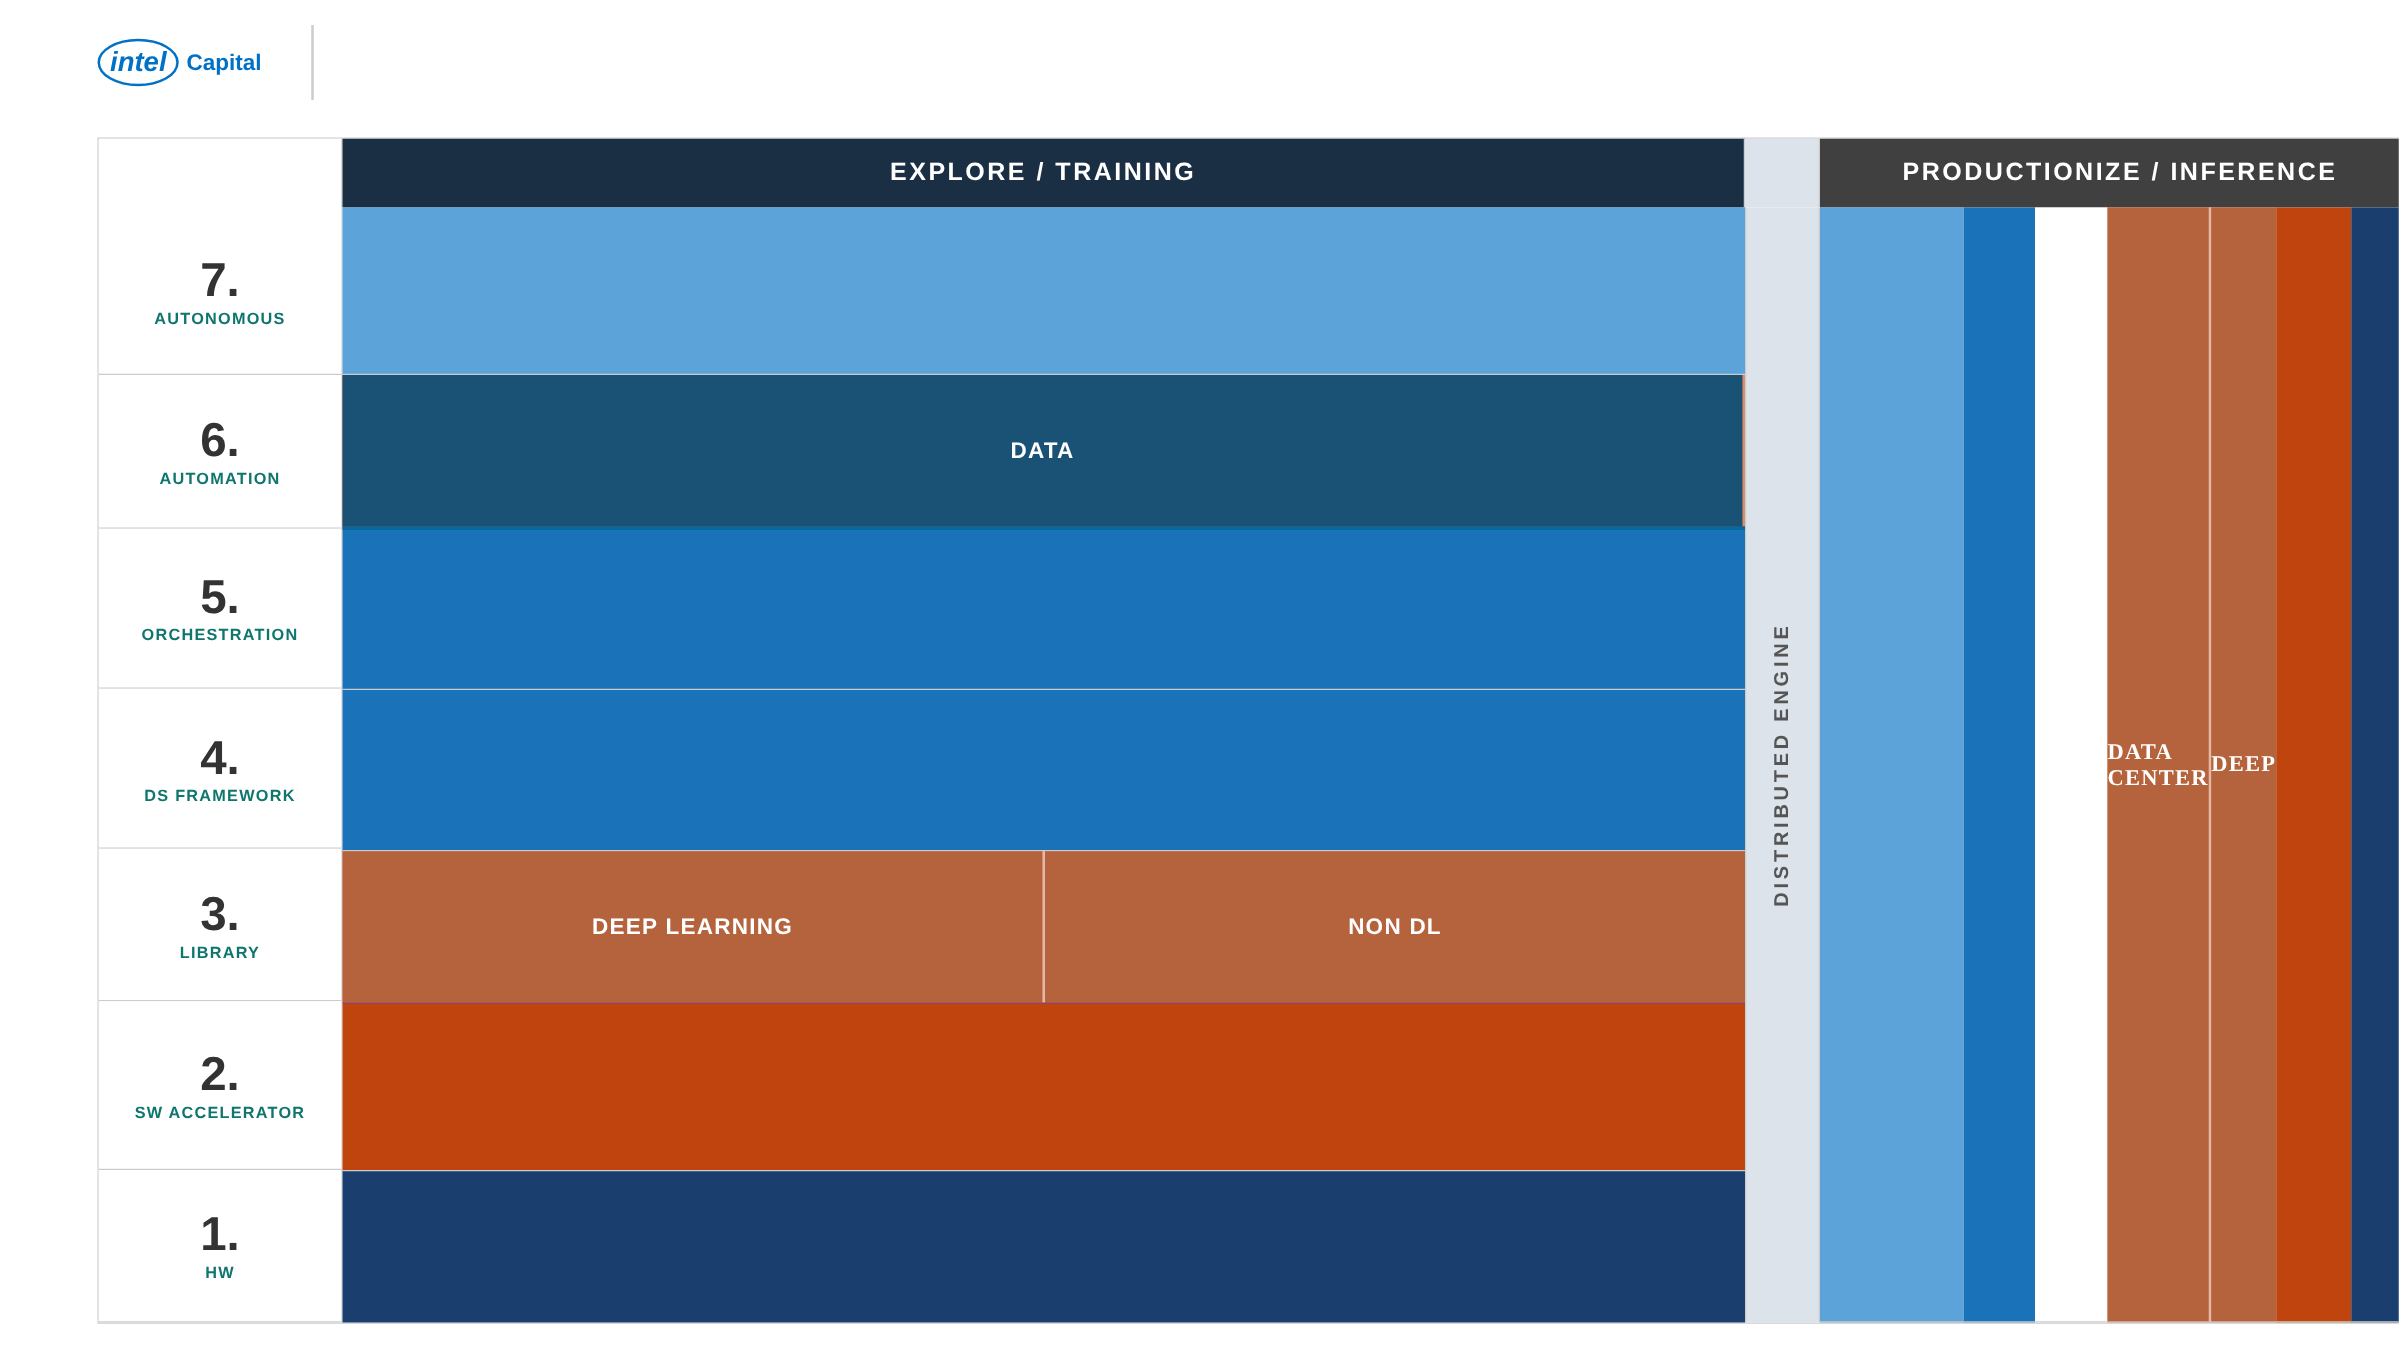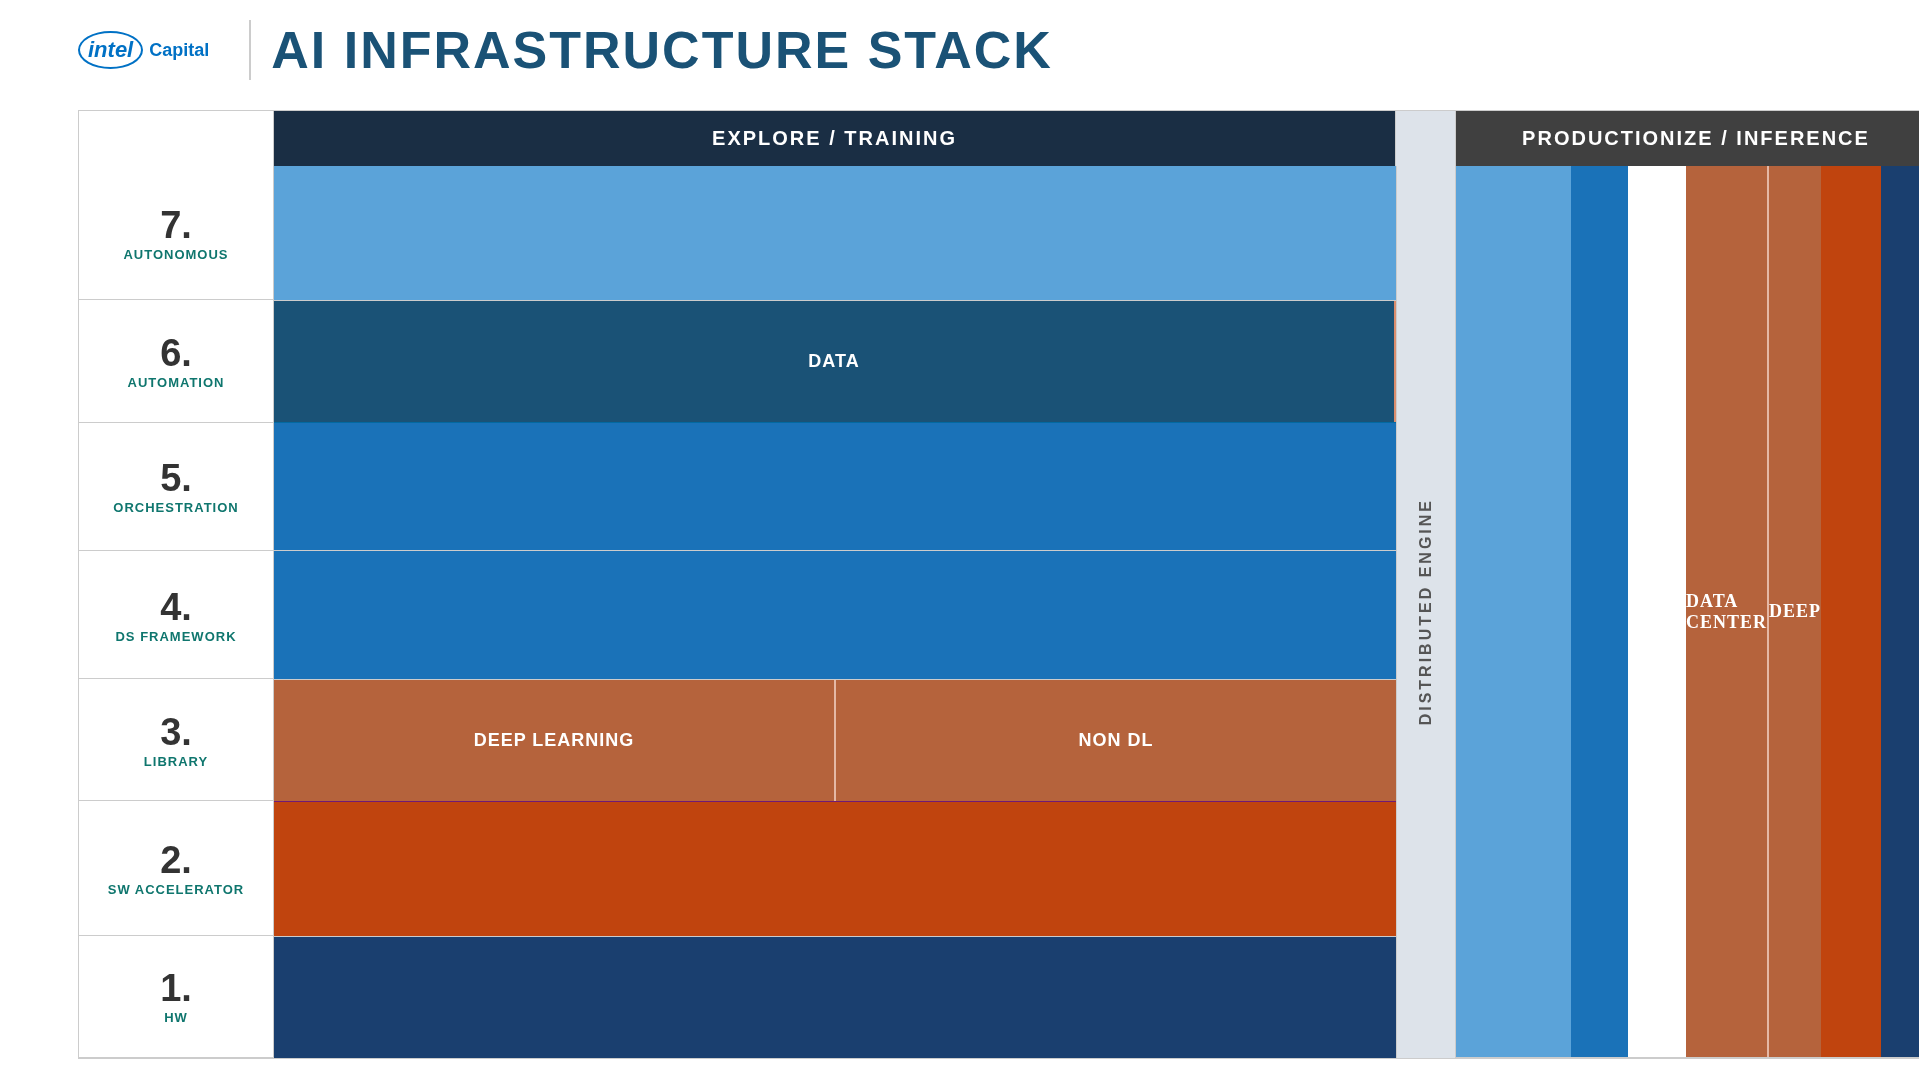--- a/index.html
+++ b/index.html
@@ -162,21 +162,21 @@
 
     
     .content-area {
       flex: 1;
       display: flex;
       flex-direction: column;
     }
 
     
     .row-7 { flex: 1; background: #5ba3d9; border-bottom: 1px solid #ccc; }
-    .row-6 { flex: 1; background: #c2410c; border-bottom: 1px solid #0369a1; display: flex; }
+    .row-6 { flex: 1; background: #c2410c; border-bottom: 3px solid #0369a1; display: flex; }
     .row-5 { flex: 1; background: #1a72b8; border-bottom: 1px solid #ccc; }
     .row-4 { flex: 1; background: #1a72b8; border-bottom: 1px solid #ccc; }
     .row-3 { flex: 1; background: #d4896a; border-bottom: 1px solid #701a75; display: flex; }
     .row-2 { flex: 1; background: #c0440e; border-bottom: 1px solid #ccc; }
     .row-1 { flex: 1; background: #1a3f6f; }
 
     .row-inner-cell {
       flex: 1;
       display: flex;
       align-items: center;
@@ -274,21 +274,20 @@
 <div class="page-container">
 
   <div class="header">
     <div class="logo-area">
       <div class="intel-logo">
         <span class="intel-text">intel</span>
       </div>
       <span class="capital-text">Capital</span>
     </div>
     <div class="header-divider"></div>
-    <h1 class="page-title">AI INFRASTRUCTURE STACK</h1>
   </div>
 
   <div class="stack-container">
 
     <div class="header-row">
       <div class="left-label-col"></div>
       <div class="explore-header">EXPLORE / TRAINING</div>
       <div class="distributed-header-placeholder"></div>
       <div class="productionize-header">PRODUCTIONIZE / INFERENCE</div>
     </div>

